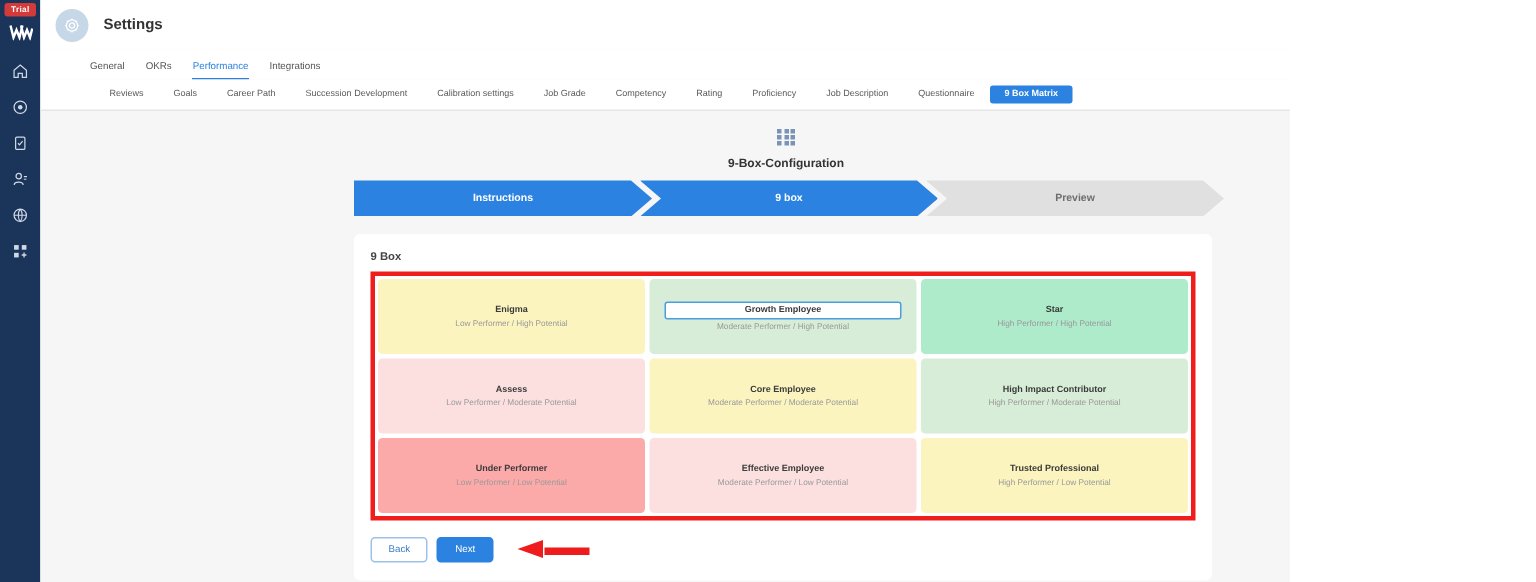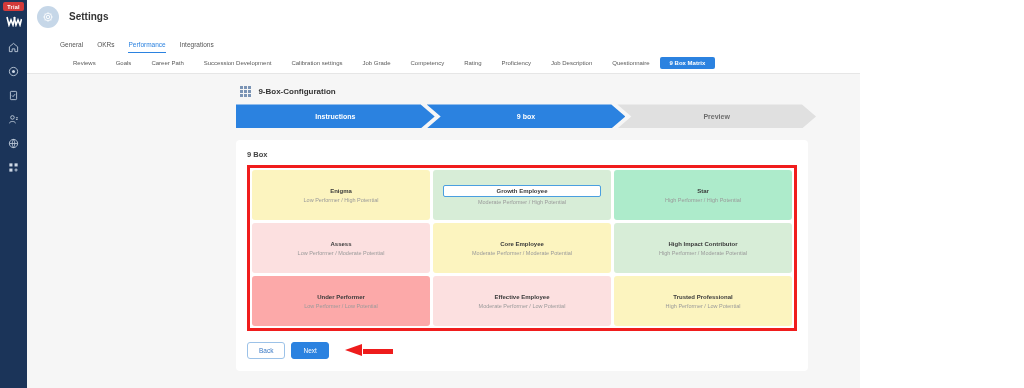--- a/index.html
+++ b/index.html
@@ -50,21 +50,21 @@
   .tab { font-size: 6px; color: #5a5a5a; padding: 3px 10px; white-space: nowrap; border-radius: 2px; }
   .tab.active { background: #2b82e0; color: #fff; font-weight: bold; }
 
   .content { flex: 1 1 auto; background: #f6f6f6; position: relative; padding-top: 12px; }
 
   
   .outer-card {
     position: absolute; left: 236px; top: 86px; width: 572px;
     background: #f6f6f6;
   }
-  .card-head { display: flex; align-items: center; gap: 7px; margin-bottom: 7px; padding-left: 4px;}
+  .card-head { display: flex; align-items: center; gap: 7px; margin-bottom: 7px; padding-left: 4px; flex-direction: column;}
   .grid-icon { display: grid; grid-template-columns: repeat(3, 3px); grid-gap: 1.2px; }
   .grid-icon i { width: 3px; height: 3px; background: #7b94b5; display: block; }
   .card-head-title { font-size: 8px; color: #333; font-weight: 600; }
 
   
   .stepper { display: flex; height: 24px; }
   .step {
     flex: 1 1 0; display: flex; align-items: center; justify-content: center;
     font-size: 7px; color: #fff; font-weight: bold; position: relative;
     background: #2b82e0; margin-right: -8px;

